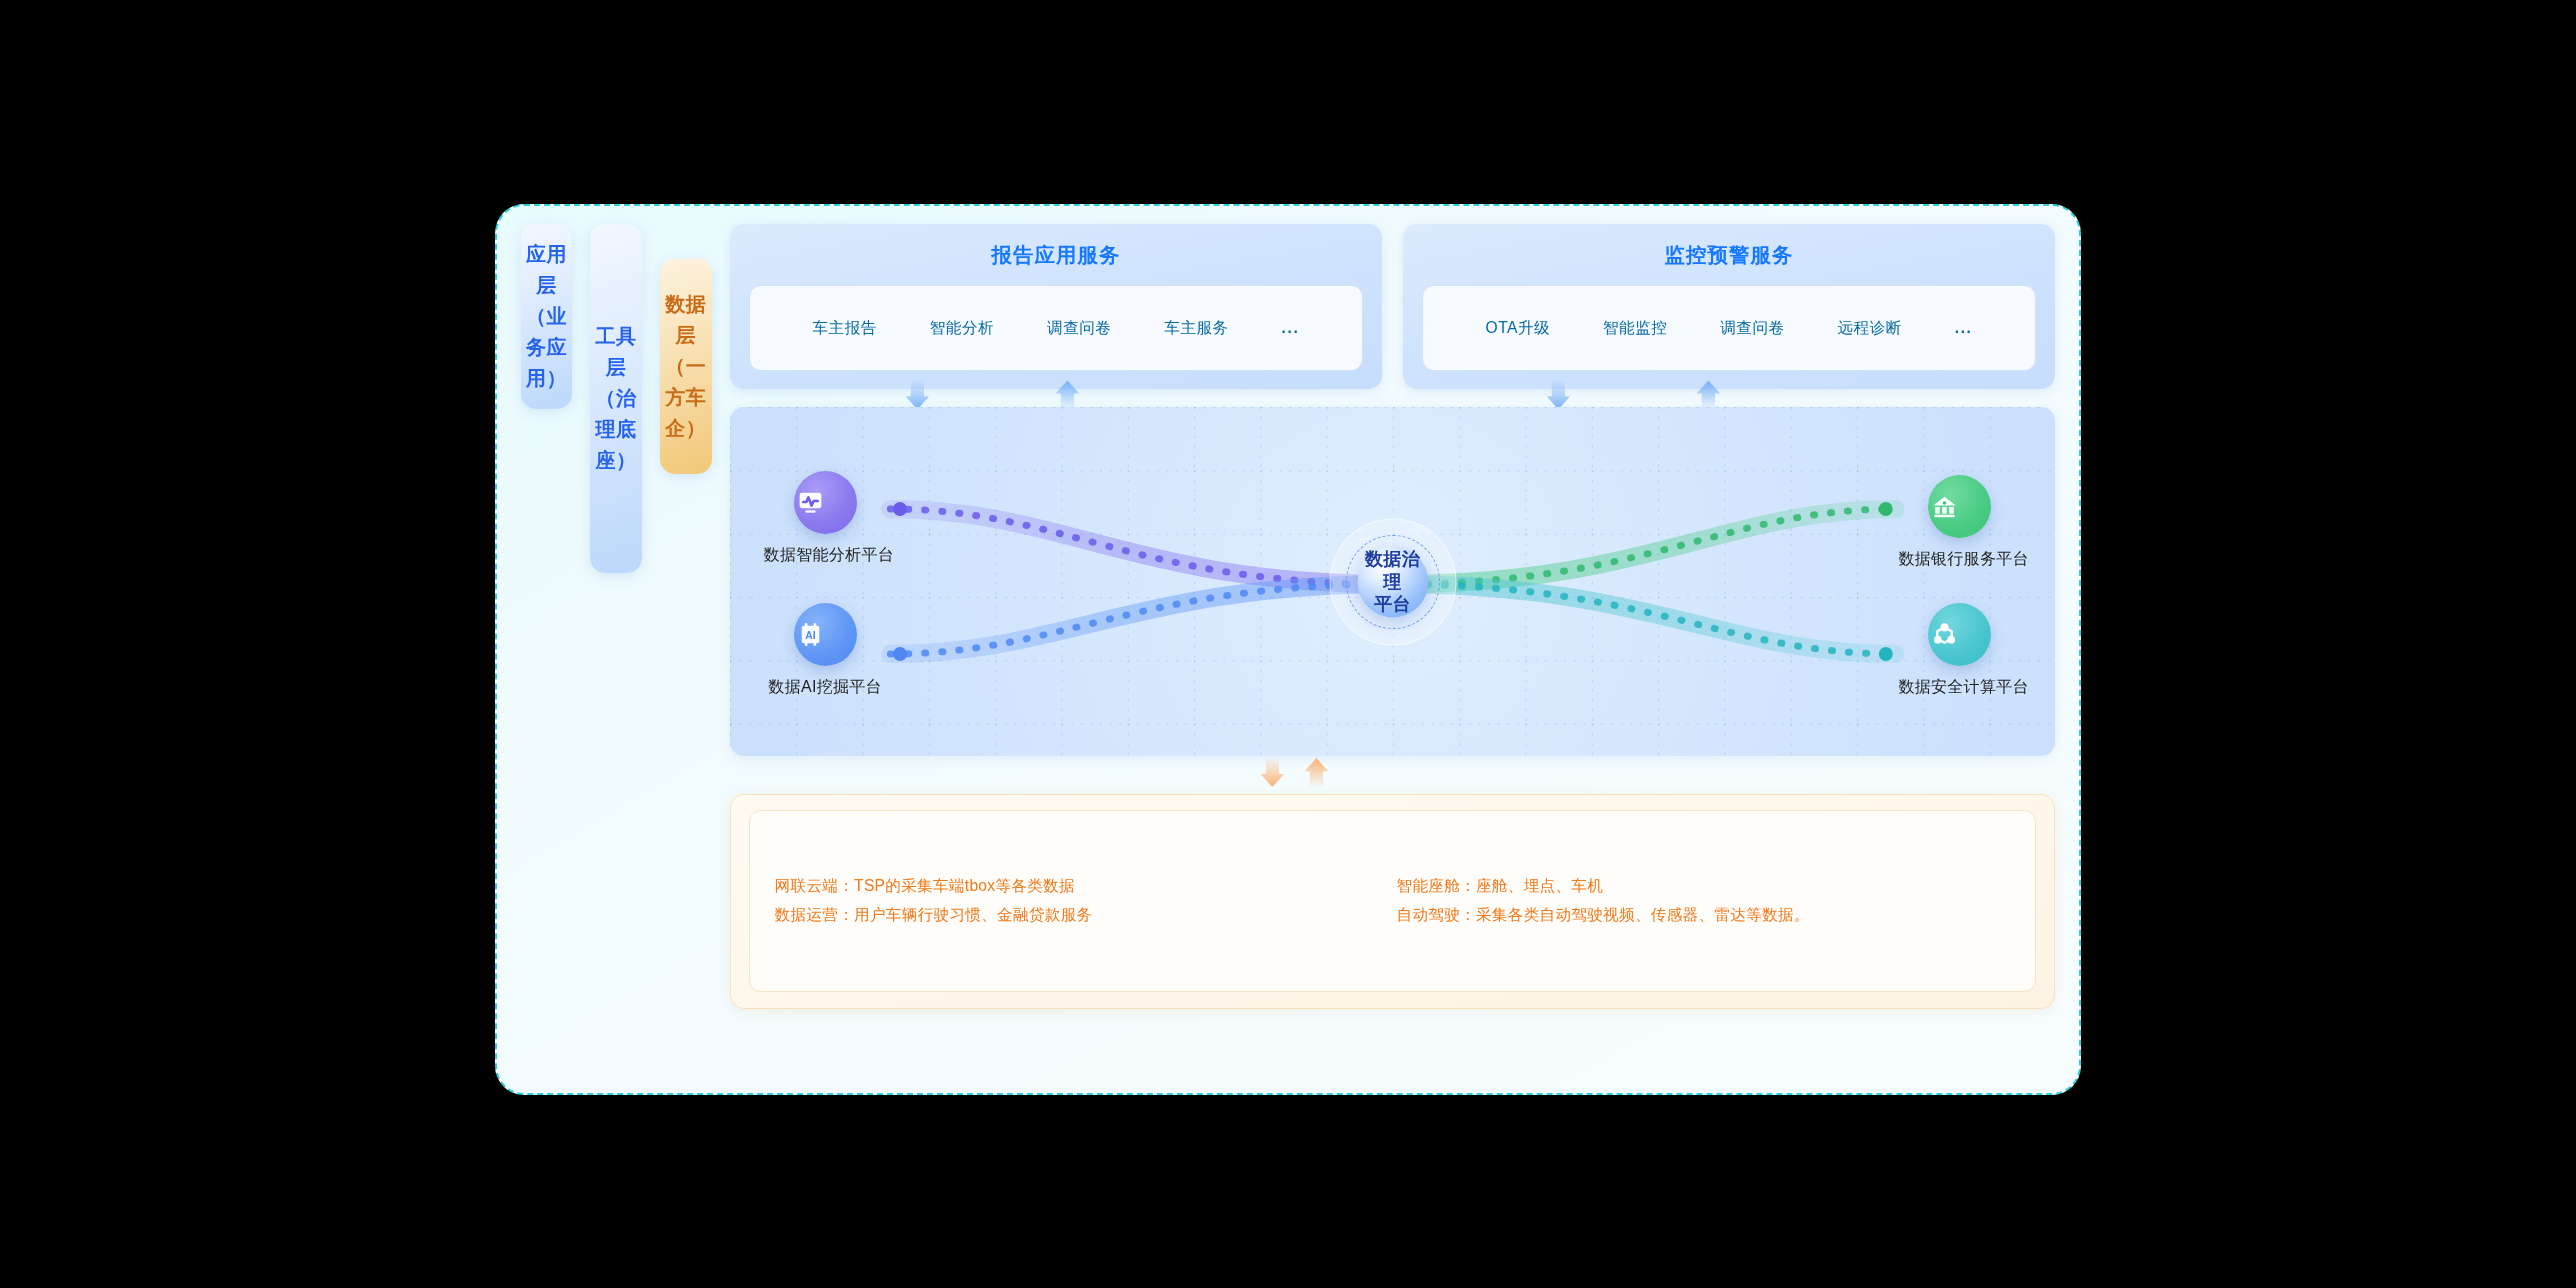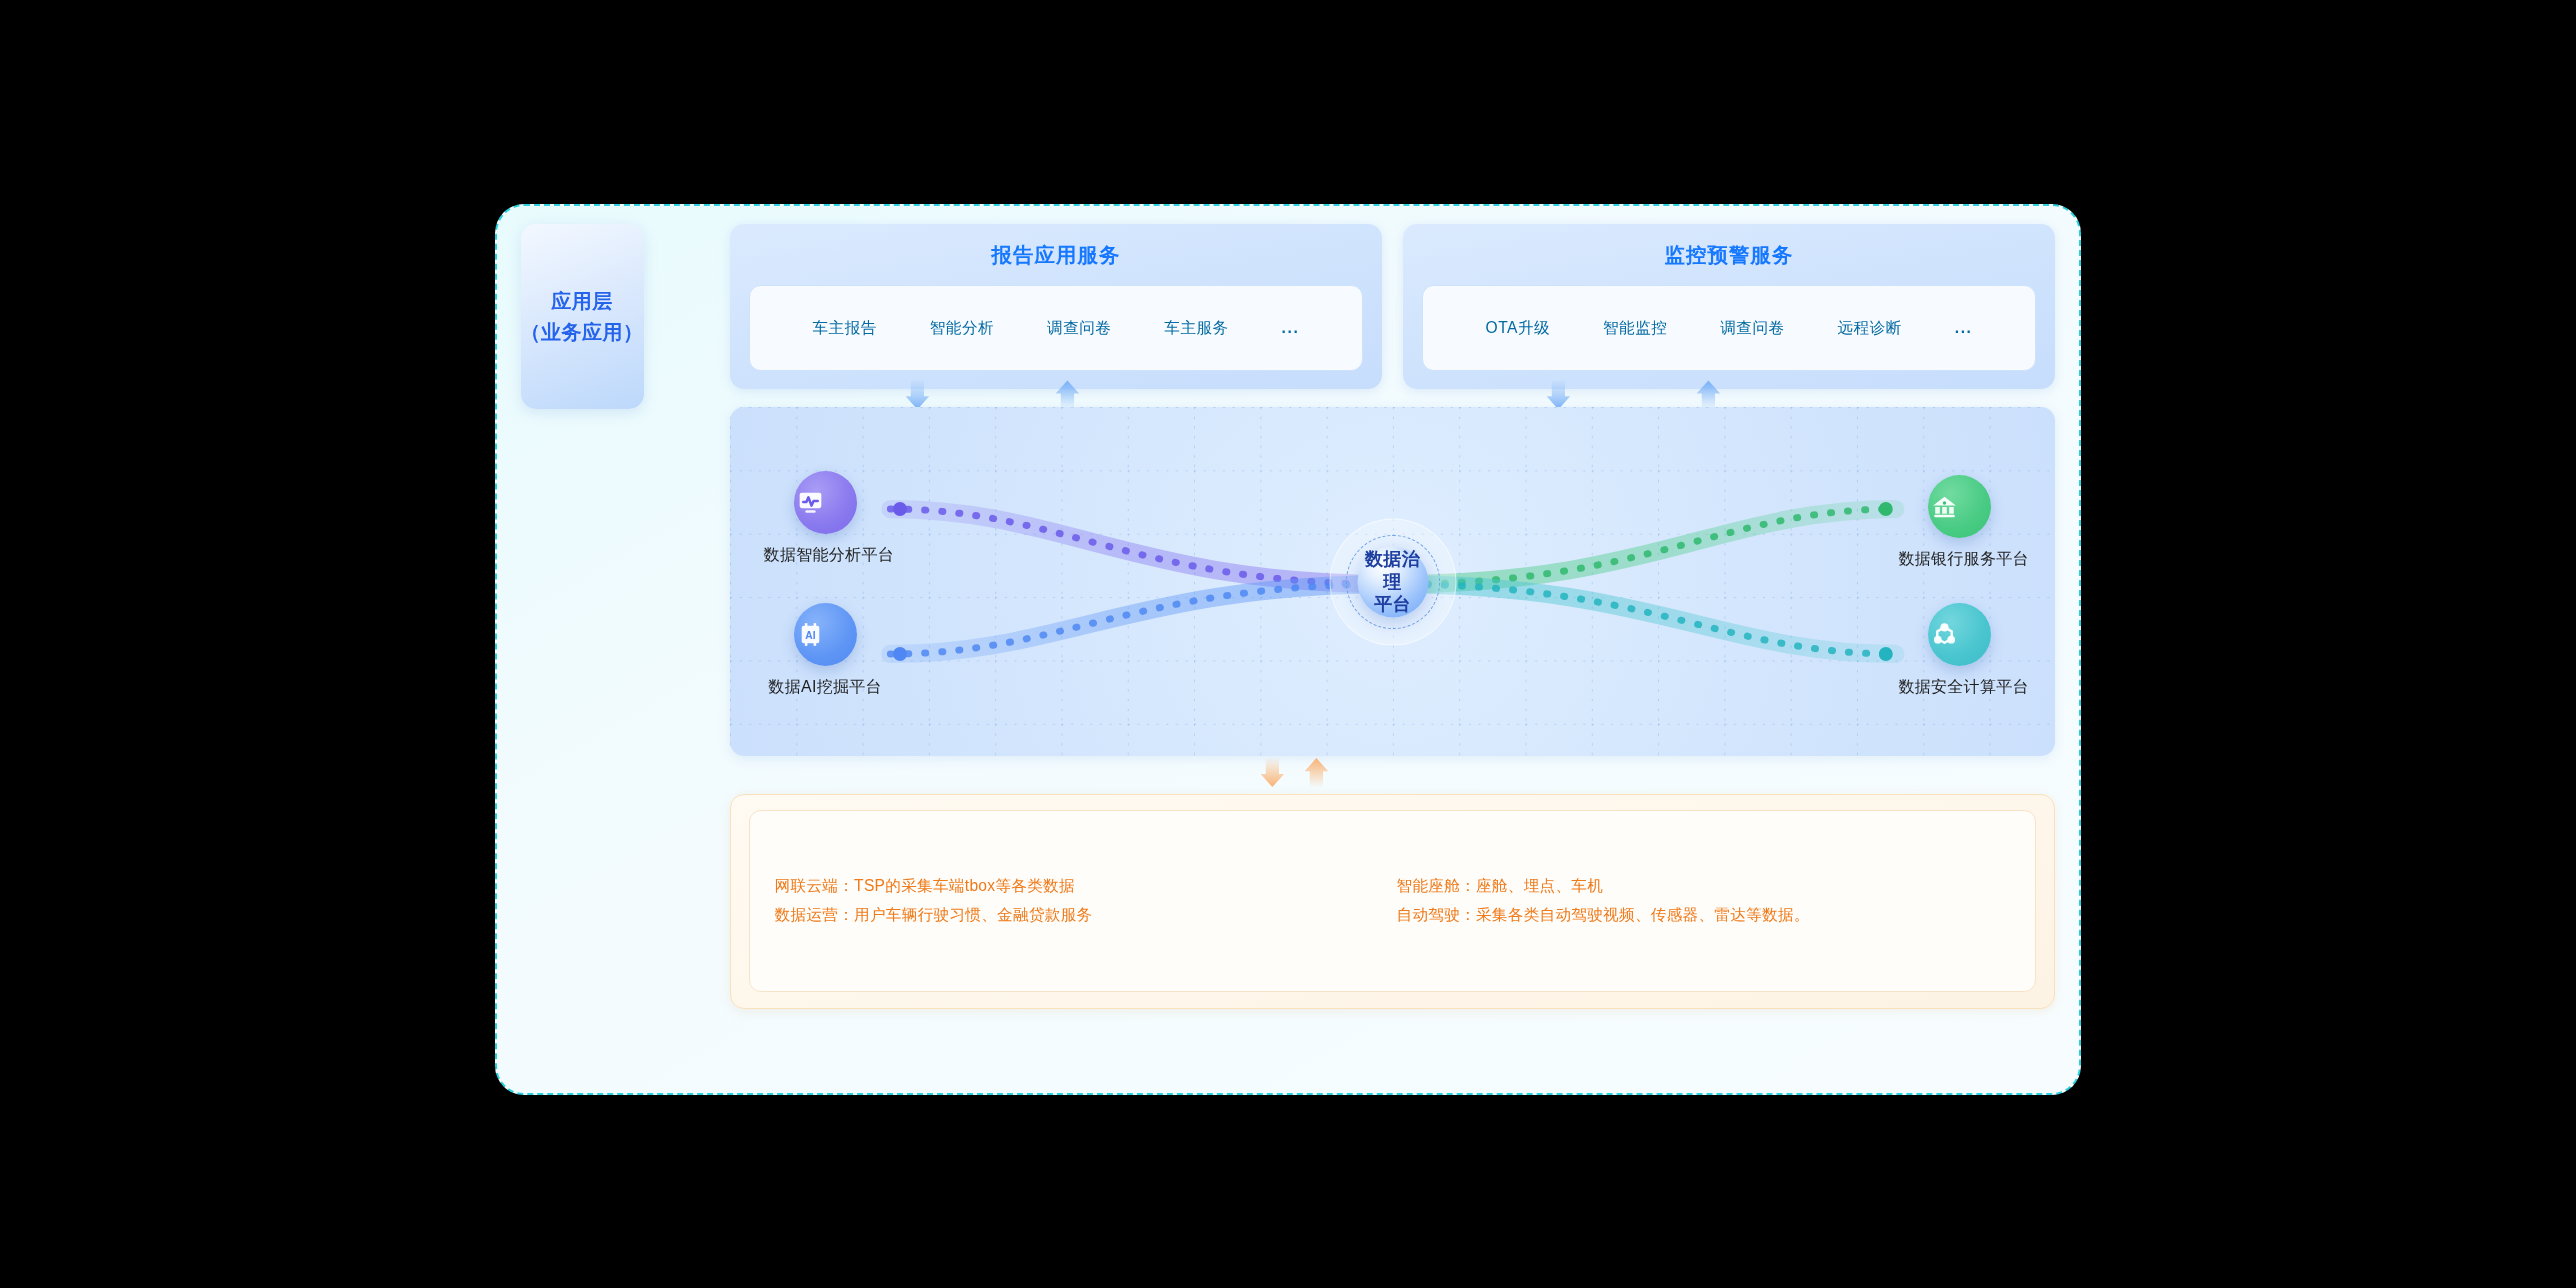--- a/index.html
+++ b/index.html
@@ -287,21 +287,33 @@
 
   <div id="layer-rail">
 
     <div class="rail-card rail-blue" id="rail-app">
       <div>
         <span class="ln">应用层</span>
         <span class="ln">（业务应用）</span>
       </div>
     </div>
 
-
+    <div class="rail-card rail-blue" id="rail-tool">
+      <div>
+        <span class="ln">工具层</span>
+        <span class="ln">（治理底座）</span>
+      </div>
+    </div>
+
+    <div class="rail-card" id="rail-data">
+      <div>
+        <span class="ln">数据层</span>
+        <span class="ln">（一方车企）</span>
+      </div>
+    </div>
 
   </div>
 
   <div id="content-col">
 
     <div id="app-layer">
 
       <div class="app-card">
         <div class="app-card-title">报告应用服务</div>
         <div class="app-chip-strip">

